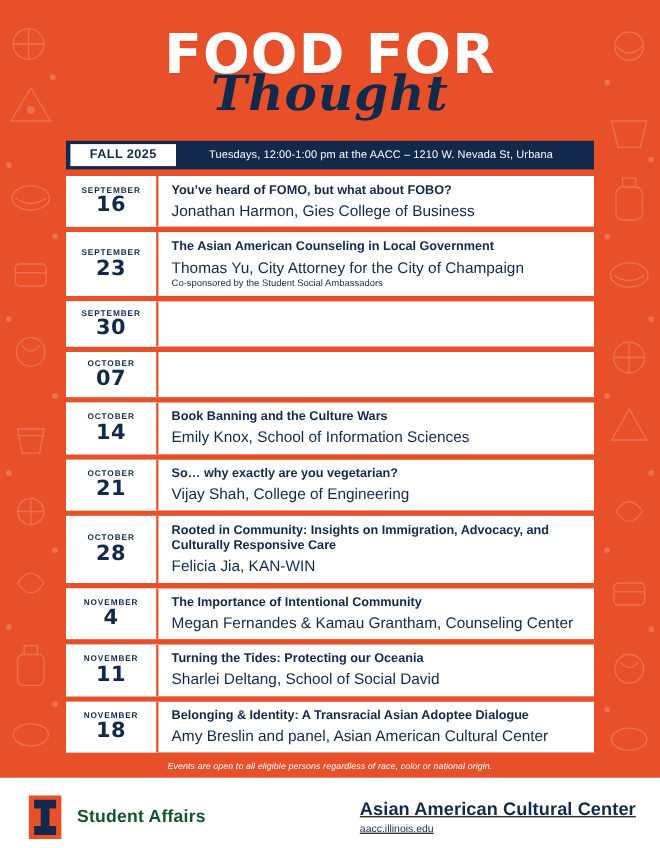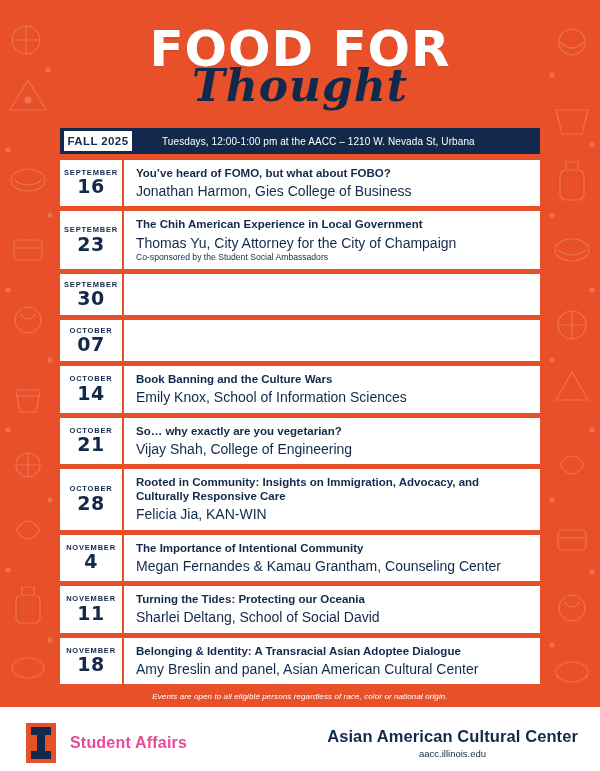--- a/index.html
+++ b/index.html
@@ -89,21 +89,21 @@
   }
   .banner-term {
     background: #ffffff;
     color: #13294B;
     font-weight: bold;
     font-size: 11.5px;
     letter-spacing: 0.4px;
     display: flex;
     align-items: center;
     justify-content: center;
-    width: 68px;
+    width: 96px;
     margin: 3px 0 3px 4px;
   }
   .banner-info {
     color: #ffffff;
     font-size: 10px;
     display: flex;
     align-items: center;
     padding-left: 30px;
     letter-spacing: 0.1px;
   }
@@ -114,21 +114,21 @@
     gap: 5px;
   }
 
   .event {
     background: #ffffff;
     display: flex;
     align-items: stretch;
     min-height: 41px;
   }
   .event .date {
-    width: 64px;
+    width: 84px;
     flex: none;
     background: #ffffff;
     color: #13294B;
     display: flex;
     flex-direction: column;
     align-items: center;
     justify-content: center;
     border-right: 2px solid #E8502A;
     padding: 3px 0;
   }
@@ -196,27 +196,28 @@
     display: flex;
     align-items: center;
     gap: 14px;
   }
   .block-i {
     width: 30px;
     height: 40px;
     position: relative;
   }
   .unit-name {
-    color: #ec4899;
+    color: #14532d;
     font-size: 16px;
     font-weight: bold;
     letter-spacing: 0.2px;
   }
   .footer-right {
-    text-align: center;
+    text-align: left;
+    text-decoration: underline;
   }
   .center-name {
     color: #13294B;
     font-size: 16.5px;
     font-weight: bold;
     letter-spacing: 0.1px;
   }
   .center-url {
     color: #13294B;
     font-size: 9.5px;
@@ -314,21 +315,21 @@
           <div class="espeaker">Jonathan Harmon, Gies College of Business</div>
         </div>
       </div>
 
       <div class="event">
         <div class="date">
           <div class="month">SEPTEMBER</div>
           <div class="day">23</div>
         </div>
         <div class="body">
-          <div class="etitle">The Chih American Experience in Local Government</div>
+          <div class="etitle">The Asian American Counseling in Local Government</div>
           <div class="espeaker">Thomas Yu, City Attorney for the City of Champaign</div>
           <div class="enote">Co-sponsored by the Student Social Ambassadors</div>
         </div>
       </div>
 
       <div class="event">
         <div class="date">
           <div class="month">SEPTEMBER</div>
           <div class="day">30</div>
         </div>

